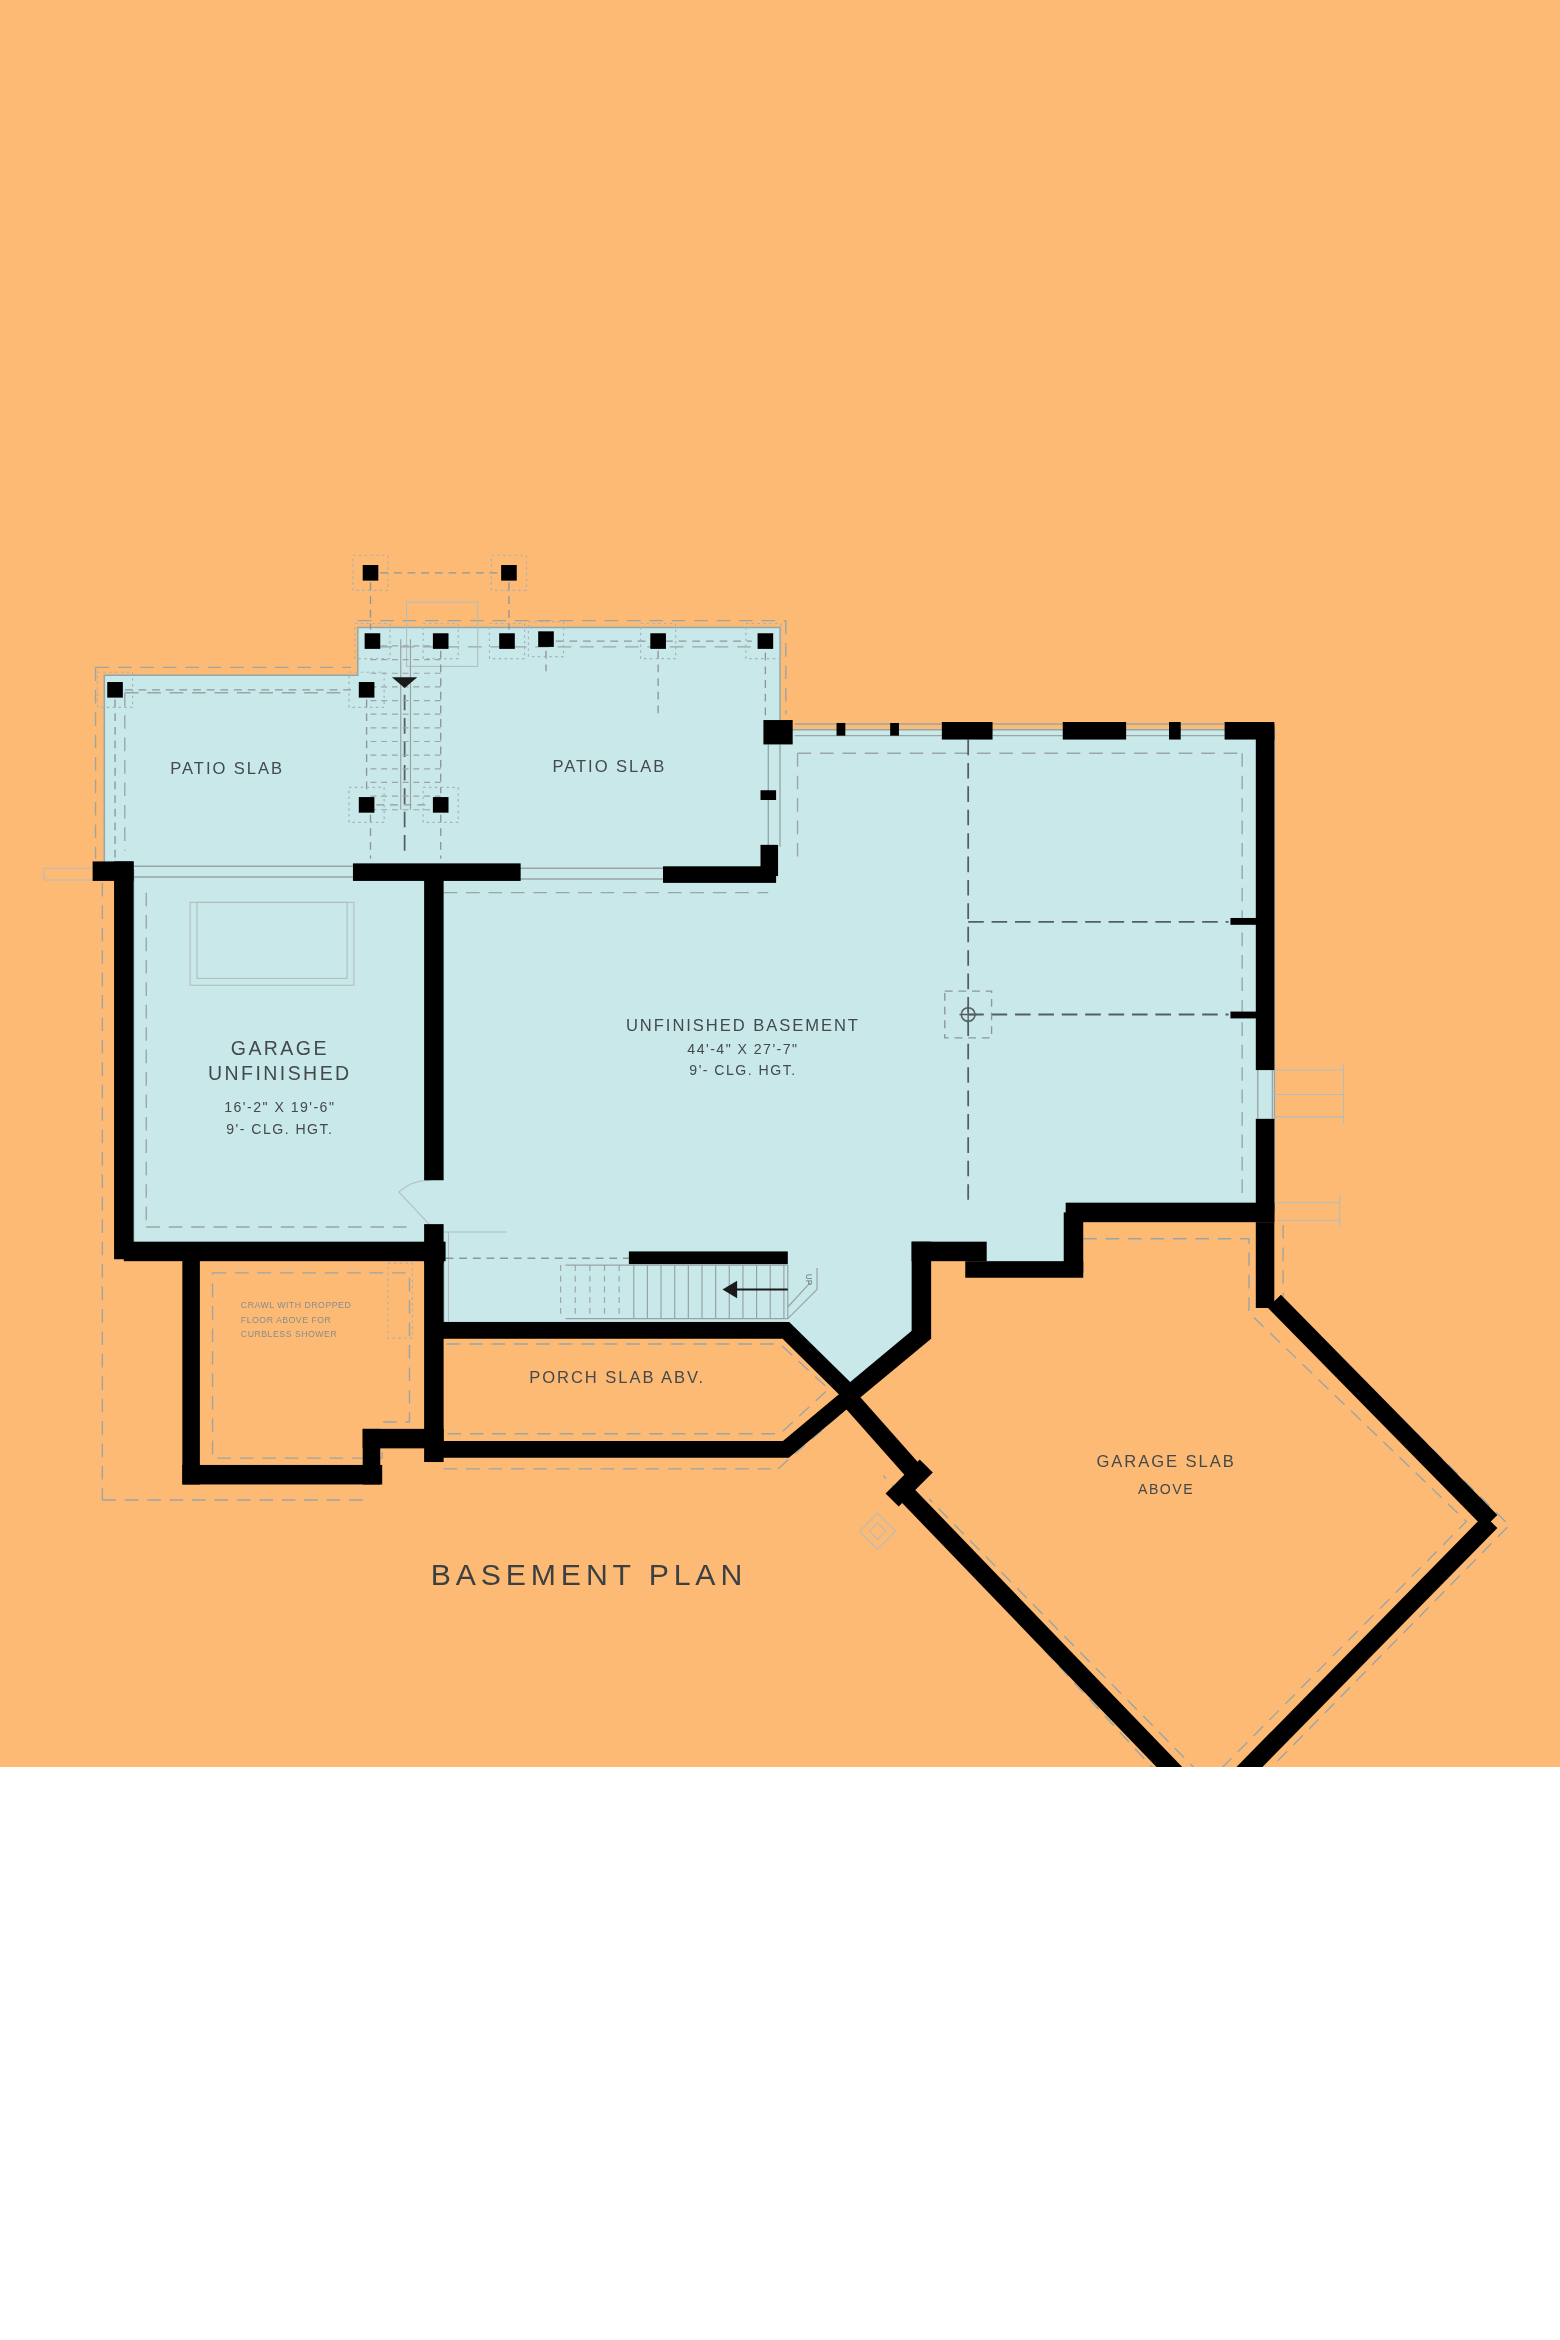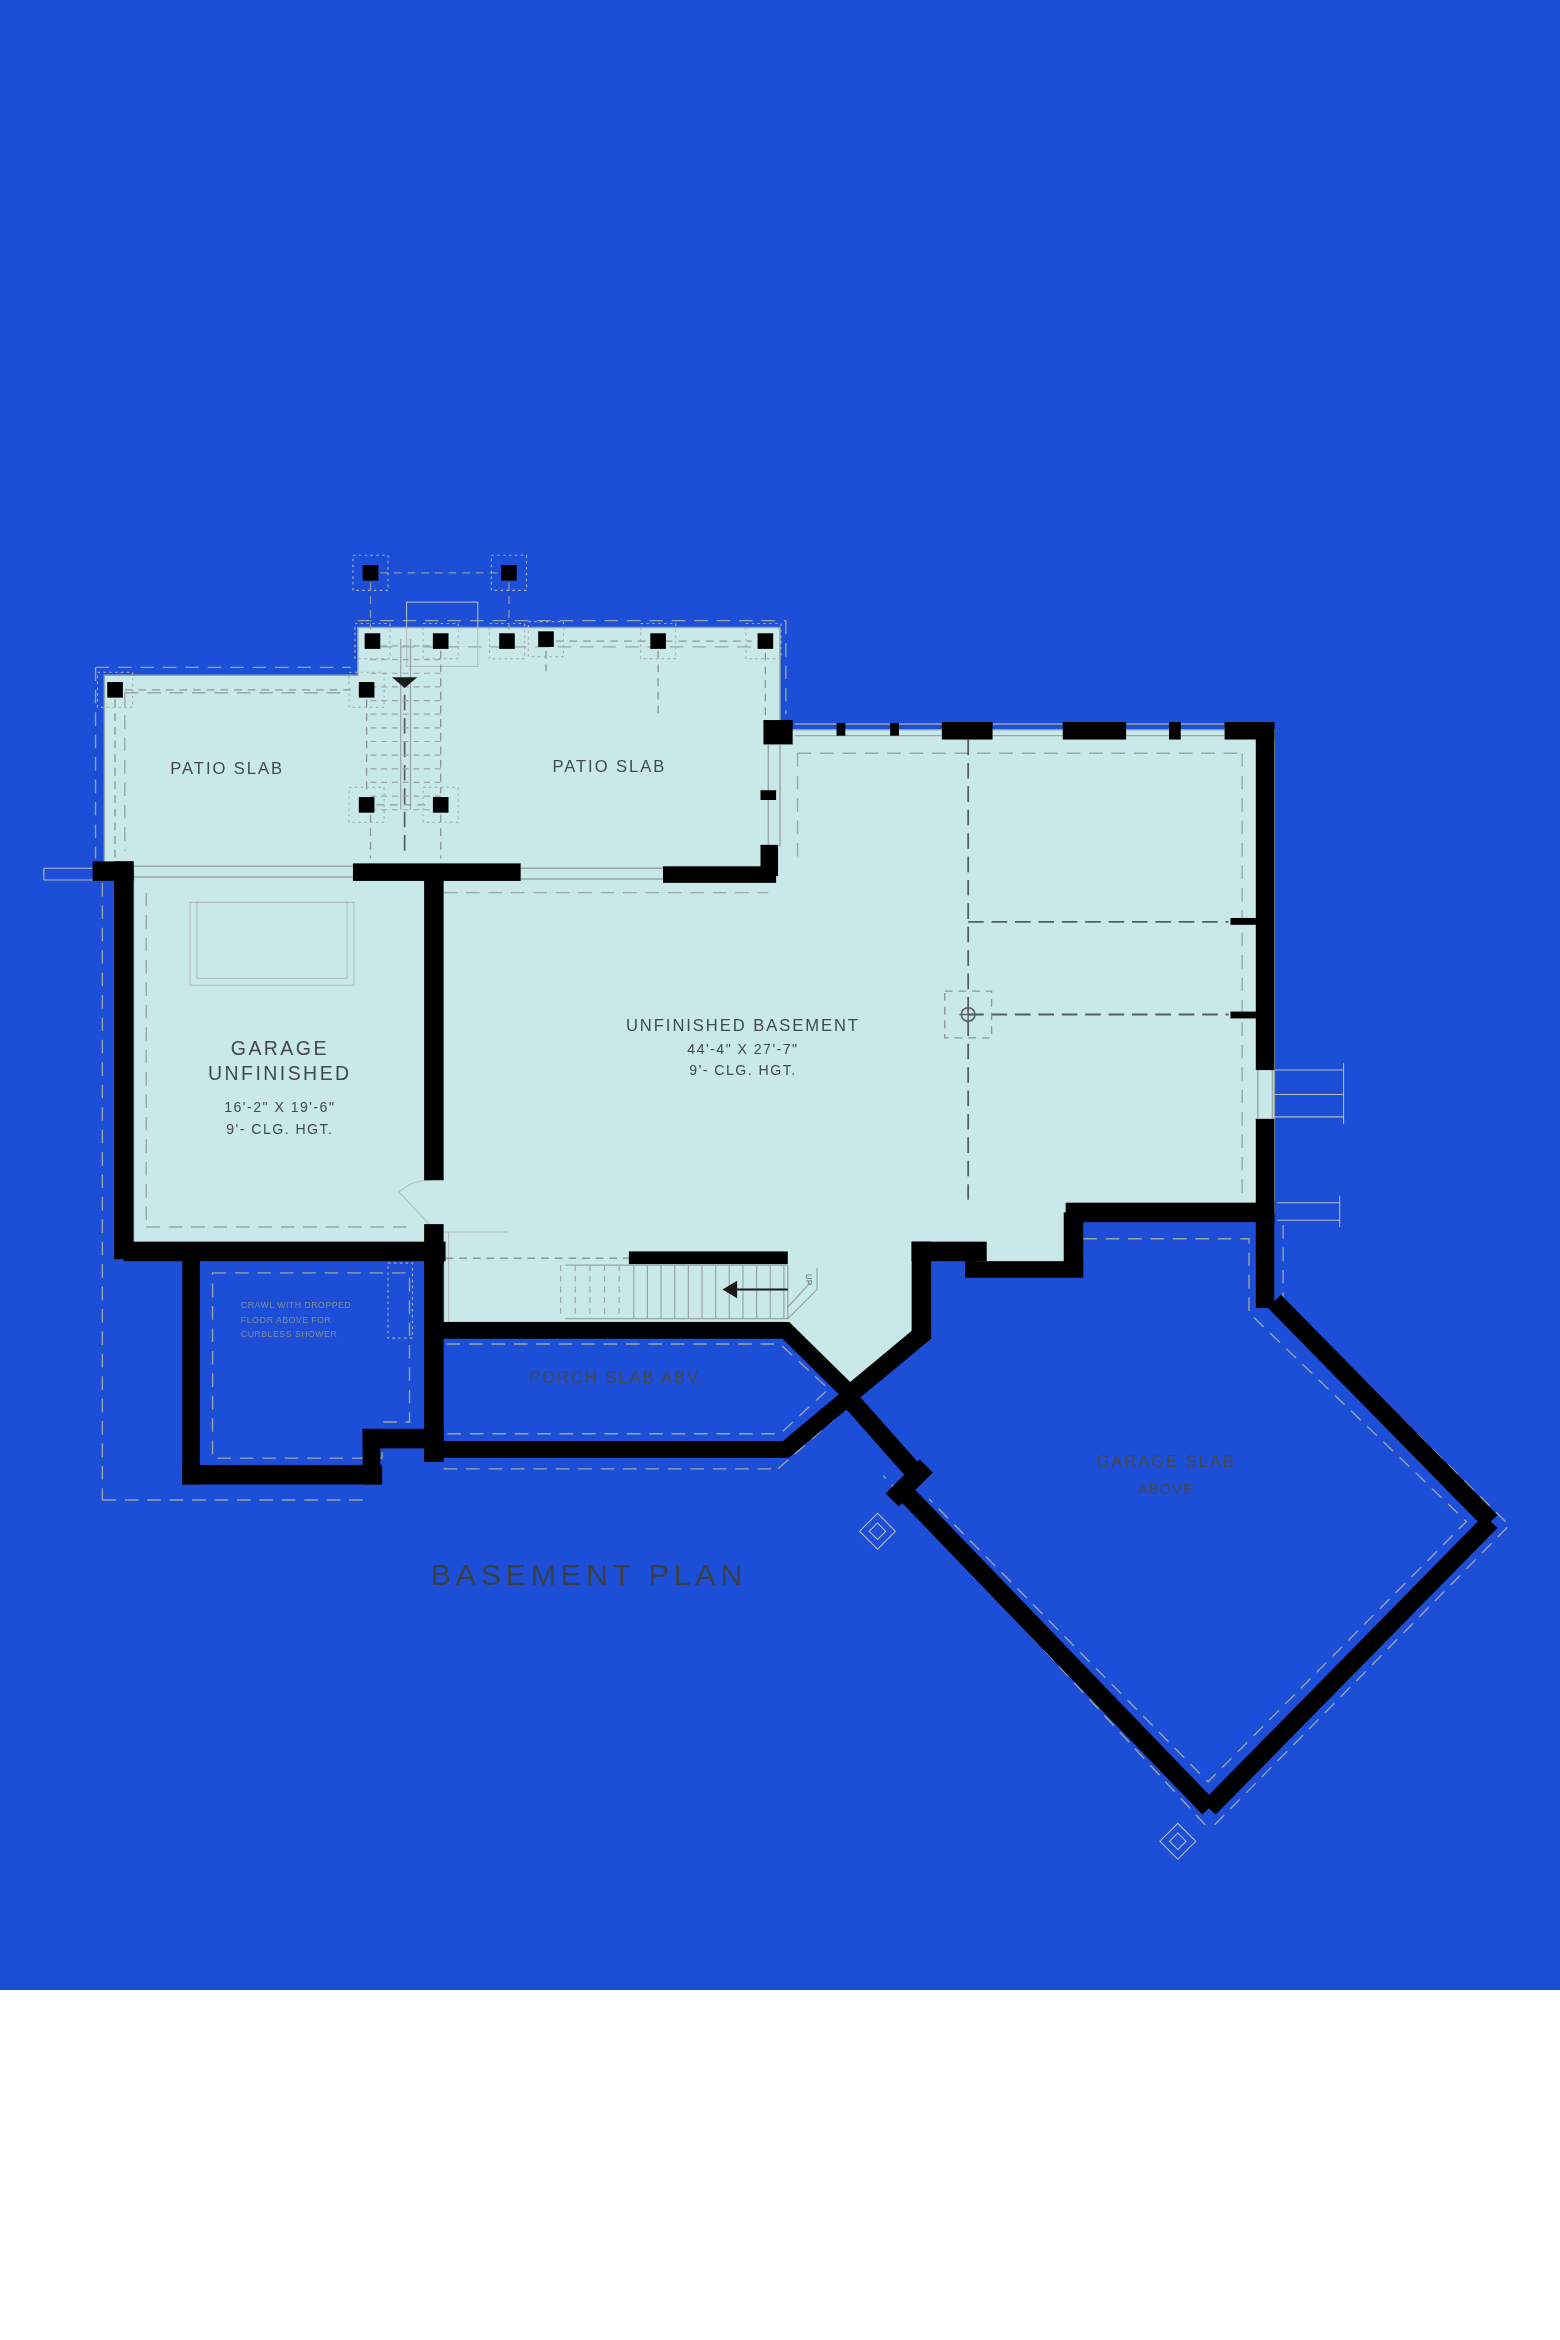--- a/index.html
+++ b/index.html
@@ -1,16 +1,16 @@
 <!DOCTYPE html>
 <html><head>
 <meta charset="utf-8">
 <style>
   html,body{margin:0;padding:0;background:#ffffff;}
-  #stage{position:relative;width:1560px;height:1990px;background:#1d4ed8;overflow:hidden;}
+  #stage{position:relative;width:1560px;height:1767px;background:#fdba74;overflow:hidden;}
   svg{display:block;}
   .wall{fill:#000;}
   .wstroke{stroke:#000;stroke-width:19;fill:none;}
   .wstroke18{stroke:#000;stroke-width:17;fill:none;}
   .slab{stroke:#8fa8ab;stroke-width:1.5;}
   .gline{stroke:#9aa5a6;stroke-width:1.4;fill:none;}
   .gthin{stroke:#b3bcbe;stroke-width:1.1;fill:none;}
   .gdash{stroke:#9aa5a6;stroke-width:1.4;fill:none;stroke-dasharray:14 9;}
   .gdot{stroke:#a8b1b3;stroke-width:1.2;fill:none;stroke-dasharray:2.5 3.5;}
   .cdash{stroke:#565e62;stroke-width:1.8;fill:none;stroke-dasharray:16 8;}

